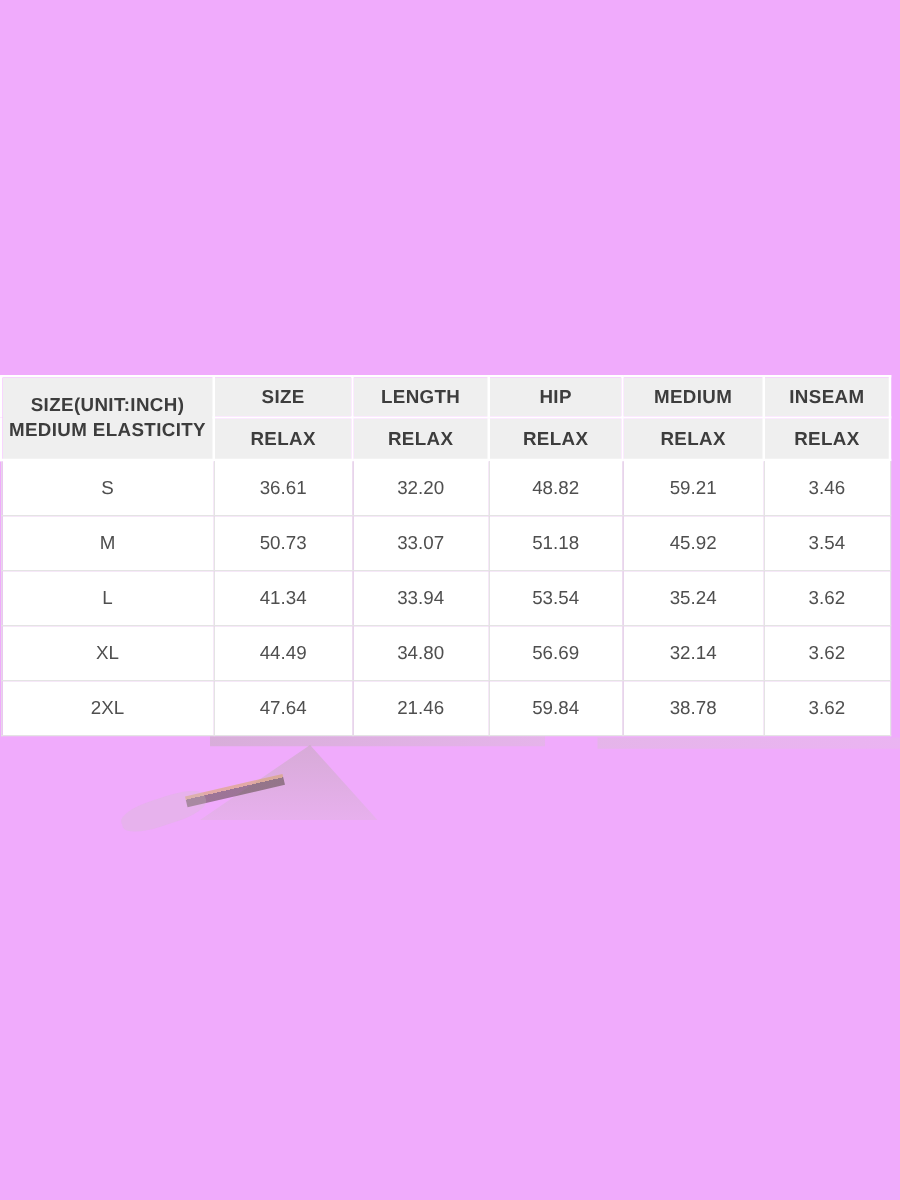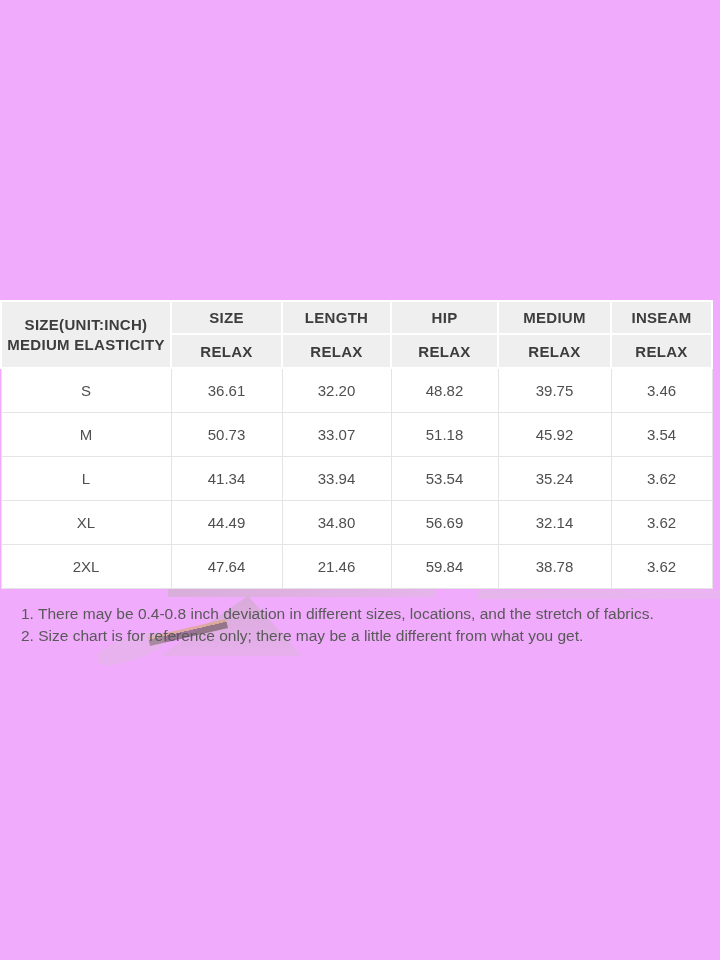--- a/index.html
+++ b/index.html
@@ -88,21 +88,21 @@
         <th>RELAX</th>
         <th>RELAX</th>
         <th>RELAX</th>
       </tr>
 
       <tr>
         <td>S</td>
         <td>36.61</td>
         <td>32.20</td>
         <td>48.82</td>
-        <td>39.75</td>
+        <td>59.21</td>
         <td>3.46</td>
       </tr>
       <tr>
         <td>M</td>
         <td>50.73</td>
         <td>33.07</td>
         <td>51.18</td>
         <td>45.92</td>
         <td>3.54</td>
       </tr>
@@ -126,18 +126,14 @@
         <td>2XL</td>
         <td>47.64</td>
         <td>21.46</td>
         <td>59.84</td>
         <td>38.78</td>
         <td>3.62</td>
       </tr>
     </tbody>
   </table>
 
-  <div class="notes">
-    <div>1. There may be 0.4-0.8 inch deviation in different sizes, locations, and the stretch of fabrics.</div>
-    <div>2. Size chart is for reference only; there may be a little different from what you get.</div>
-  </div>
 
 </div>
 
 </body></html>

